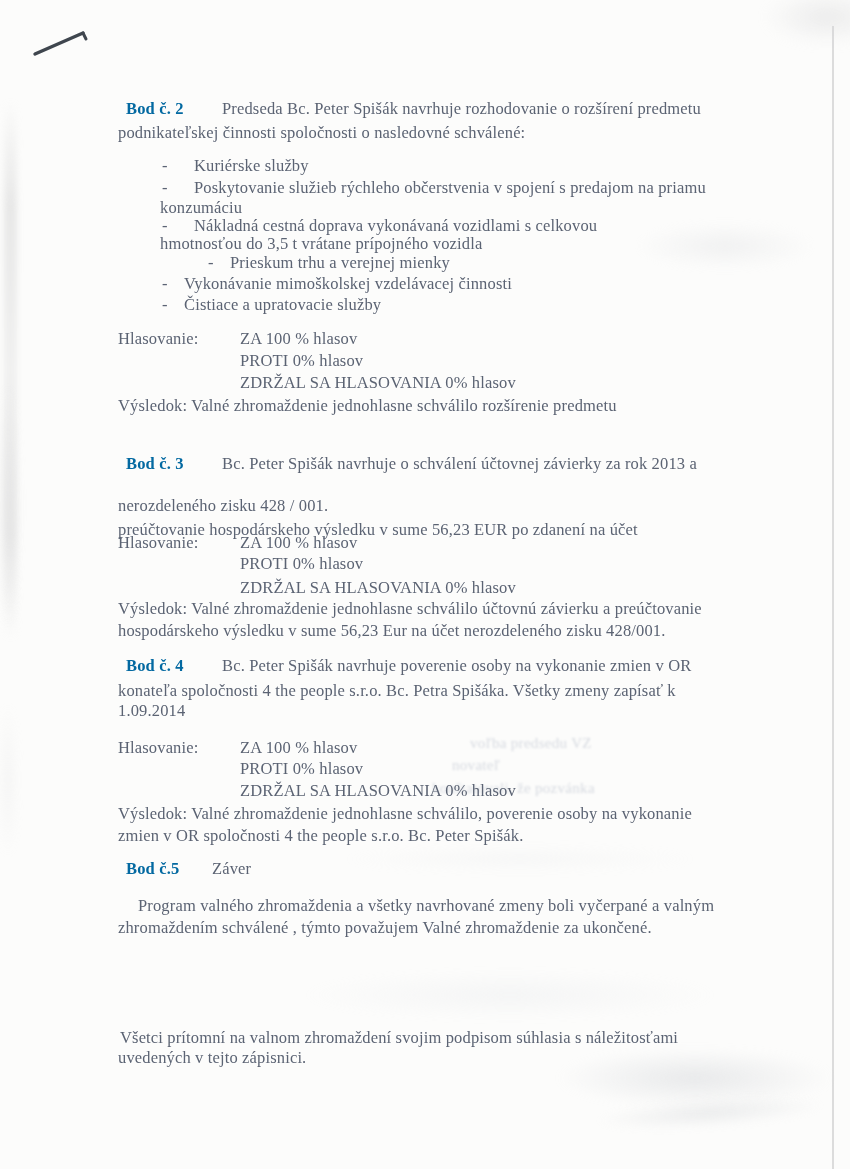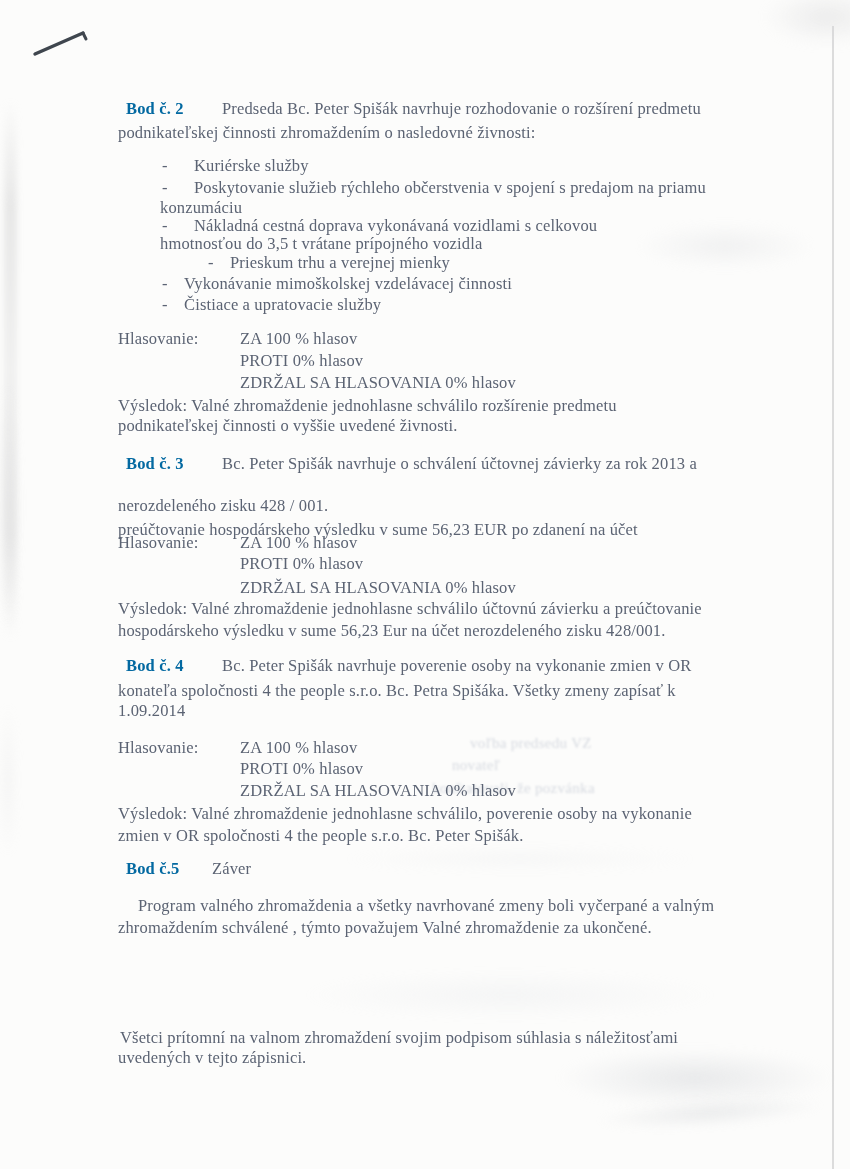--- a/index.html
+++ b/index.html
@@ -110,21 +110,21 @@
   <div class="artifact br-wisp1"></div>
   <div class="artifact br-wisp2"></div>
 
   <div class="bleed" style="left:470px;top:735px;">voľba predsedu VZ</div>
   <div class="bleed" style="left:452px;top:757px;">novateľ</div>
   <div class="bleed" style="left:432px;top:780px;">konštatovali, že pozvánka</div>
 
   <div class="line" style="left:126px;top:98px;">
     <span class="b lbl lbl-w96">Bod č. 2</span><span>Predseda Bc. Peter Spišák navrhuje rozhodovanie o rozšírení predmetu</span>
   </div>
-  <div class="line" style="left:118px;top:122px;">podnikateľskej činnosti zhromaždením o nasledovné živnosti:</div>
+  <div class="line" style="left:118px;top:122px;">podnikateľskej činnosti spoločnosti o nasledovné schválené:</div>
 
   <div class="line" style="left:162px;top:155px;">
     <span class="dash dash-w32">-</span><span>Kuriérske služby</span>
   </div>
   <div class="line" style="left:162px;top:177px;">
     <span class="dash dash-w32">-</span><span>Poskytovanie služieb rýchleho občerstvenia v spojení s predajom na priamu</span>
   </div>
   <div class="line" style="left:160px;top:197px;">konzumáciu</div>
   <div class="line" style="left:162px;top:215px;">
     <span class="dash dash-w32">-</span><span>Nákladná cestná doprava vykonávaná vozidlami s celkovou</span>
@@ -139,21 +139,20 @@
   <div class="line" style="left:162px;top:294px;">
     <span class="dash dash-w22">-</span><span>Čistiace a upratovacie služby</span>
   </div>
 
   <div class="line" style="left:118px;top:328px;">
     <span class="lbl lbl-w122">Hlasovanie:</span><span>ZA 100 % hlasov</span>
   </div>
   <div class="line" style="left:240px;top:350px;">PROTI 0% hlasov</div>
   <div class="line" style="left:240px;top:372px;">ZDRŽAL SA HLASOVANIA 0%  hlasov</div>
   <div class="line" style="left:118px;top:395px;">Výsledok: Valné zhromaždenie jednohlasne schválilo rozšírenie predmetu</div>
-  <div class="line" style="left:118px;top:415px;">podnikateľskej činnosti o vyššie uvedené živnosti.</div>
 
   <div class="line" style="left:126px;top:453px;">
     <span class="b lbl lbl-w96">Bod č. 3</span><span>Bc. Peter Spišák navrhuje o schválení účtovnej závierky za rok 2013 a</span>
   </div>
   <div class="line" style="left:118px;top:475px;margin-top:44px;">preúčtovanie hospodárskeho výsledku v sume 56,23 EUR  po zdanení na účet</div>
   <div class="line" style="left:118px;top:495px;">nerozdeleného zisku 428 / 001.</div>
 
   <div class="line" style="left:118px;top:532px;">
     <span class="lbl lbl-w122">Hlasovanie:</span><span>ZA 100 % hlasov</span>
   </div>

